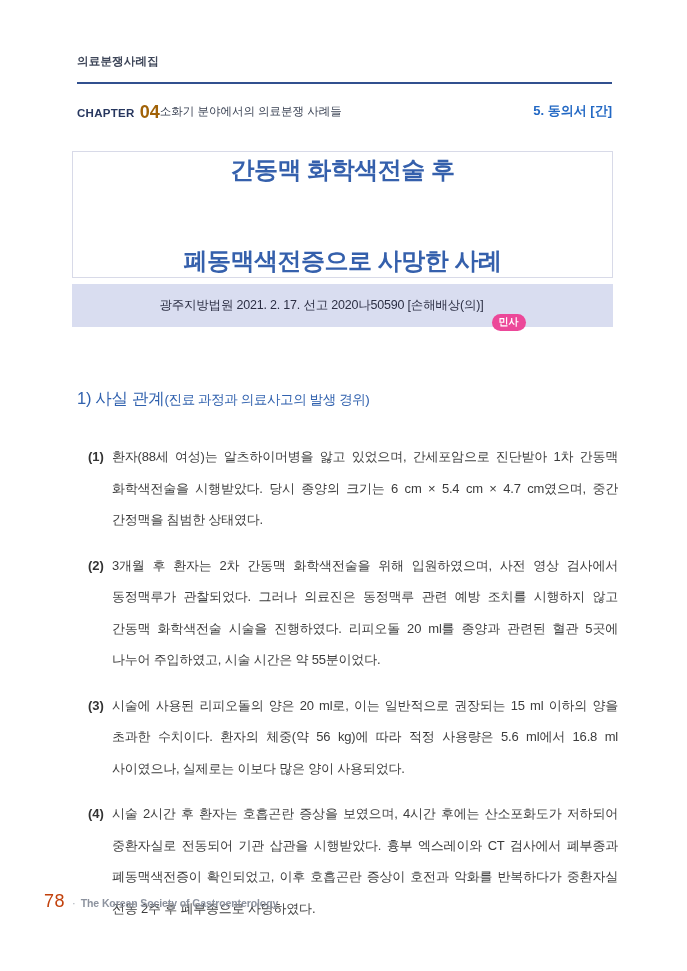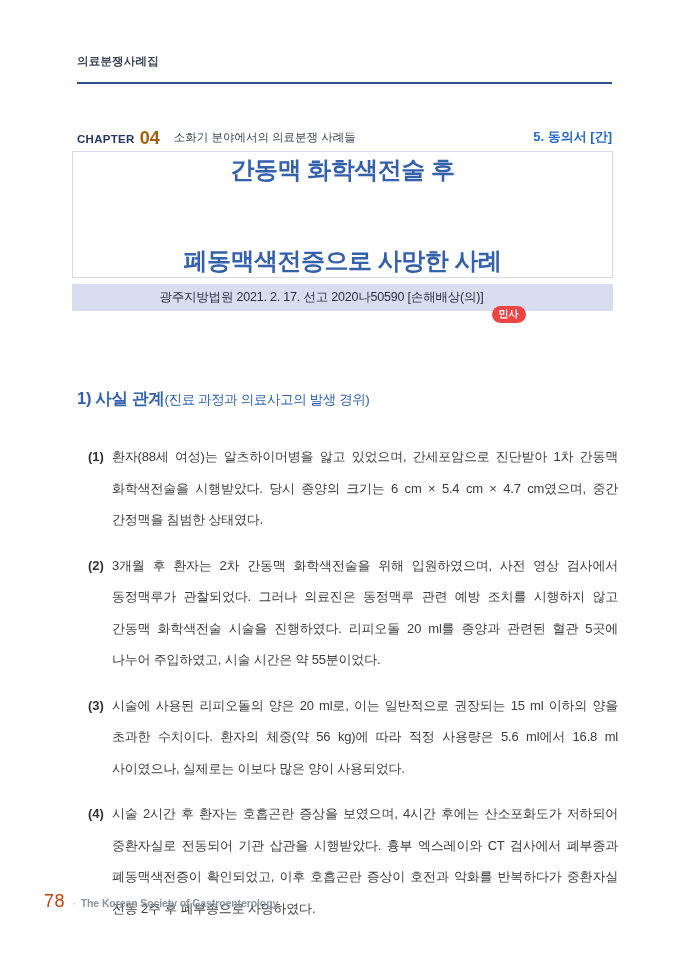--- a/index.html
+++ b/index.html
@@ -29,21 +29,21 @@
     top: 82px;
     width: 535px;
     height: 2px;
     background: #31508f;
   }
 
   
   .chapter-row {
     position: absolute;
     left: 77px;
-    top: 128px;
+    top: 102px;
     width: 535px;
     display: flex;
     justify-content: space-between;
     align-items: flex-end;
   }
   .chapter-left { display: flex; align-items: flex-end; }
   .chapter-label {
     font-size: 11.5px;
     font-weight: 700;
     color: #27375f;
@@ -54,21 +54,20 @@
     font-size: 18px;
     font-weight: 700;
     color: #a16207;
     margin-left: 5px;
     line-height: 1;
   }
   .chapter-title {
     font-size: 11.5px;
     font-weight: 400;
     color: #3a4254;
-    margin-left: 14px;
     padding-bottom: 2px;
   }
   .section-ref {
     font-size: 13px;
     font-weight: 700;
     color: #2268c4;
     padding-bottom: 1px;
   }
 
   
@@ -94,55 +93,55 @@
     text-align: center;
     letter-spacing: -0.5px;
   }
 
   
   .court-strip {
     position: absolute;
     left: 72px;
     top: 284px;
     width: 541px;
-    height: 27px;
+    height: 43px;
     background: #d9ddf0;
     display: flex;
     align-items: center;
     justify-content: center;
     gap: 8px;
   }
   .court-text {
     font-size: 12.5px;
     font-weight: 400;
     color: #2c2f44;
     letter-spacing: -0.2px;
   }
   .case-type-badge {
-    background: #ef4444;
+    background: #ec4899;
     color: #ffffff;
     font-size: 10px;
     font-weight: 700;
     line-height: 1;
     padding: 3px 7px 4px 7px;
     border-radius: 9px;
     margin-top: 33px;
   }
 
   
   .section-heading {
     position: absolute;
     left: 77px;
     top: 388px;
     color: #3061ae;
     white-space: nowrap;
   }
   .section-heading .main {
     font-size: 16.5px;
-    font-weight: 700;
+    font-weight: 400;
     letter-spacing: -0.3px;
   }
   .section-heading .sub {
     font-size: 13.5px;
     font-weight: 400;
     letter-spacing: -0.4px;
   }
 
   
   .facts {

